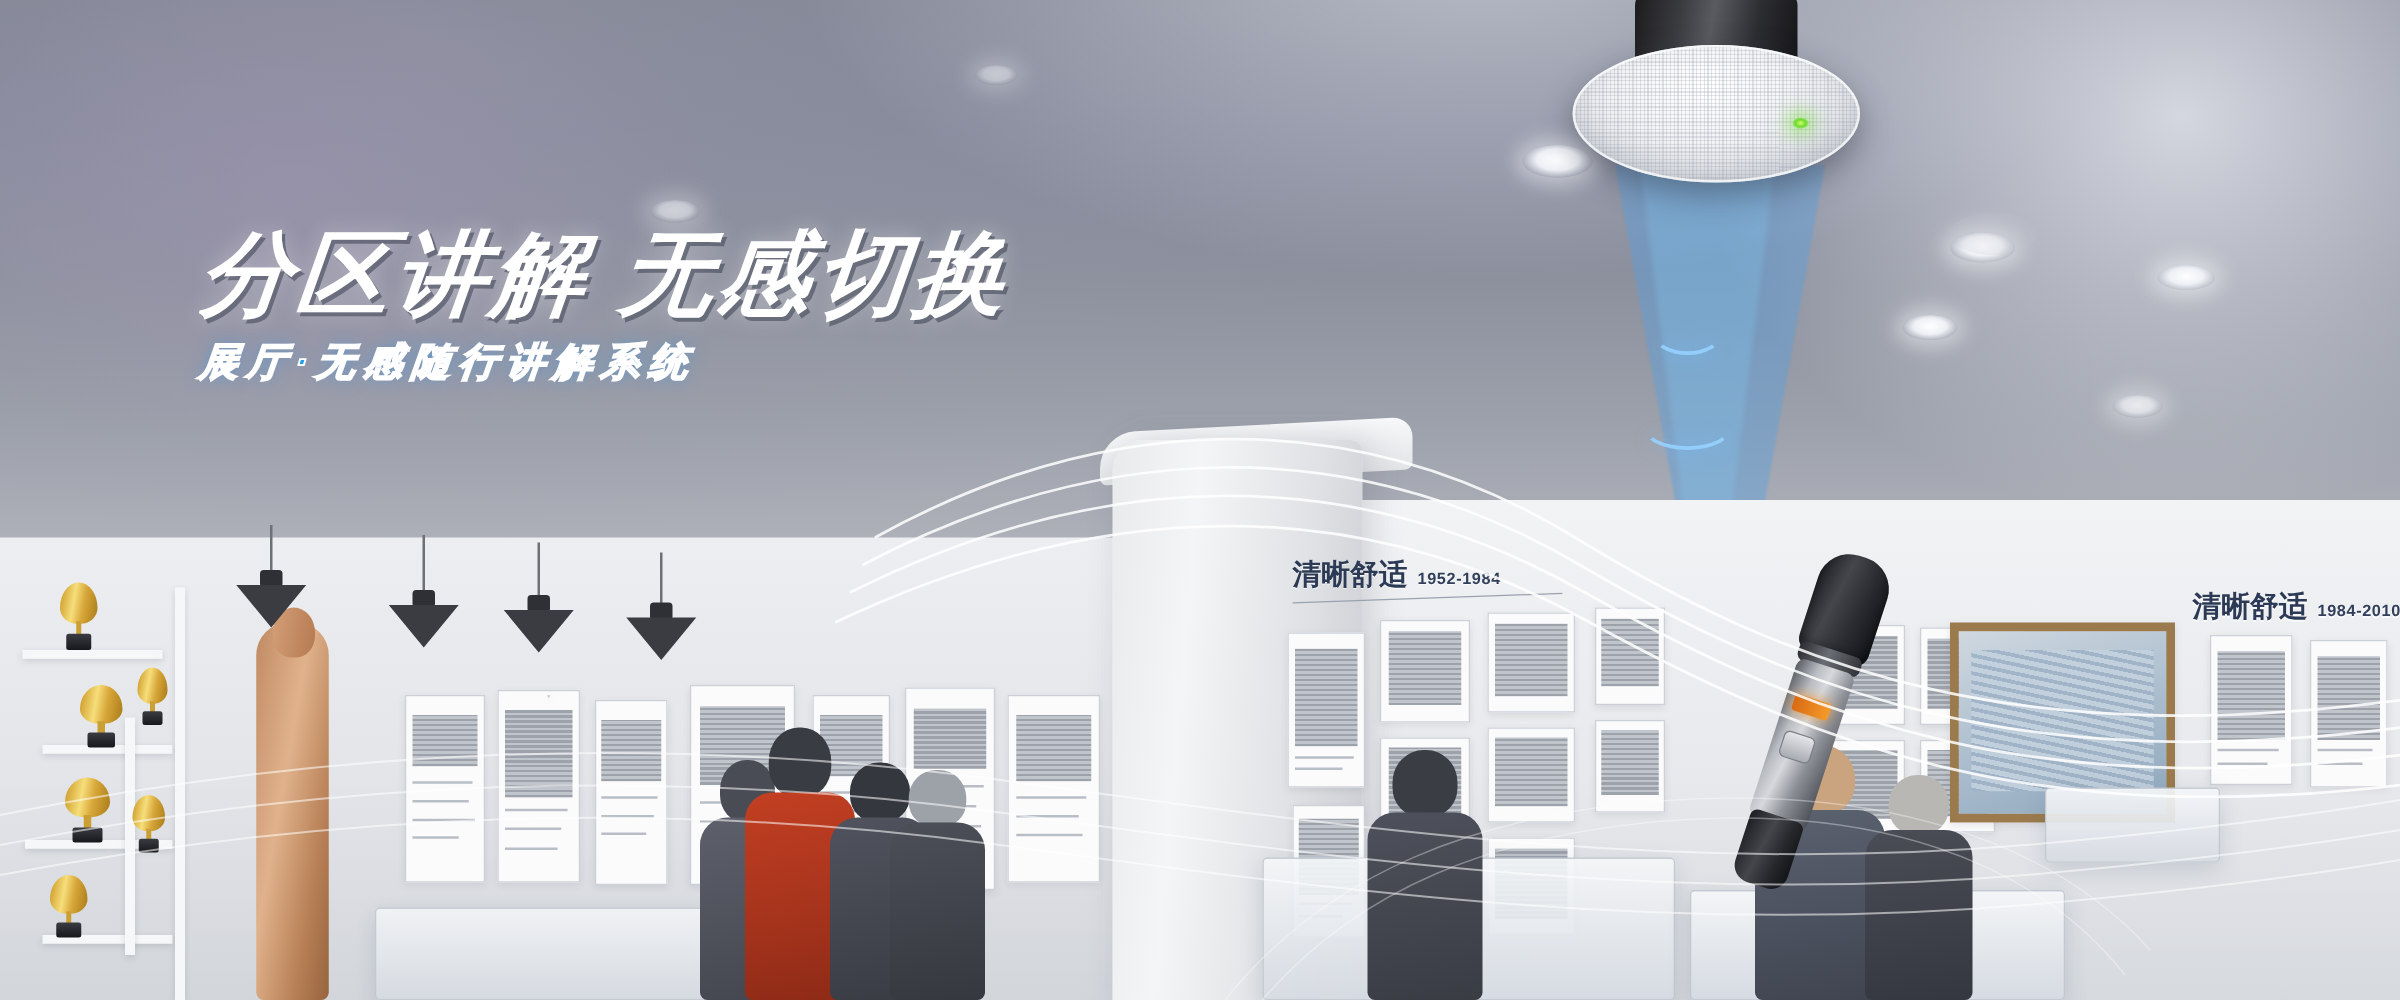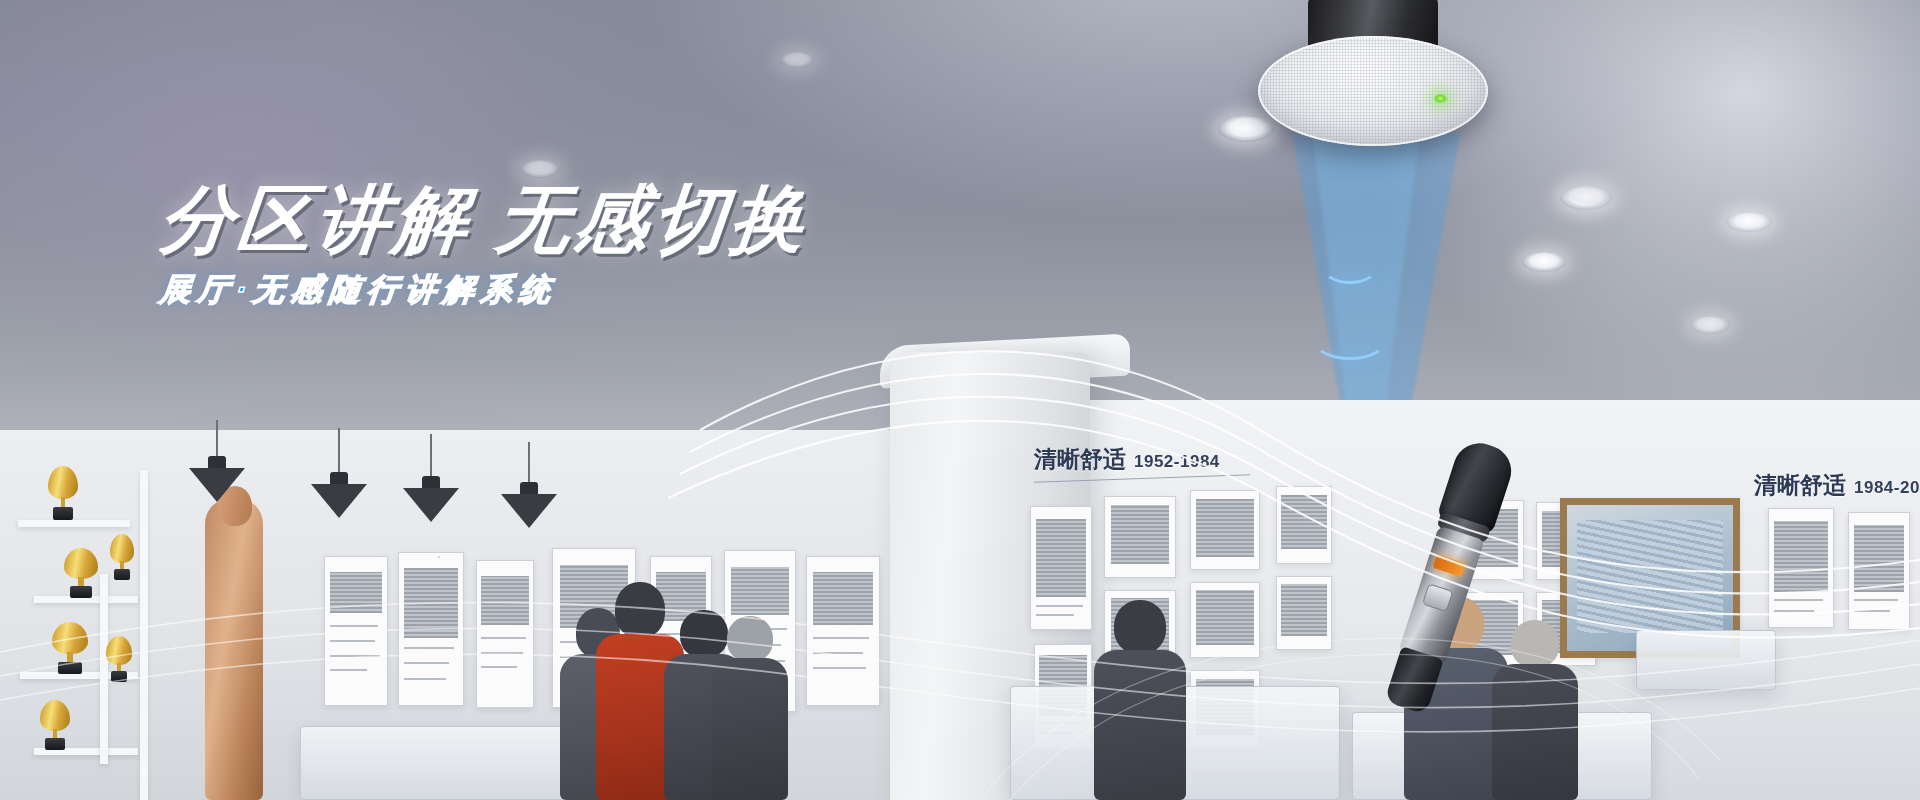--- a/index.html
+++ b/index.html
@@ -95,21 +95,21 @@
 
   
   .frame{position:absolute;background:#fbfbfc;border:1px solid #cdd1d7;
          box-shadow:0 2px 6px rgba(70,76,90,.12);overflow:hidden;}
   .frame .ph{position:absolute;left:8%;top:10%;width:84%;height:62%;
     background:repeating-linear-gradient(0deg,#8c929c 0 2px,#b6bbc3 2px 4px);opacity:.85;}
   .frame .ln{position:absolute;left:8%;height:2px;background:#b9bec6;}
 
   .wall-label{position:absolute;white-space:nowrap;color:#2d3a55;font-weight:700;
     text-shadow:0 1px 0 rgba(255,255,255,.7);}
-  .wall-label .yr{font-size:17px;letter-spacing:.5px;margin-left:8px;font-weight:700;color:#33405c;}
+  .wall-label .yr{font-size:13px;letter-spacing:.5px;margin-left:8px;font-weight:700;color:#33405c;}
   .wall-rule{position:absolute;height:1px;background:#9aa2b0;}
 
   
   .shelf{position:absolute;background:#f6f7f8;box-shadow:0 2px 5px rgba(80,86,100,.18);}
   .trophy{position:absolute;}
   .trophy .cup{position:absolute;left:0;top:0;width:100%;height:62%;
     background:linear-gradient(100deg,#c9941f,#f6de7a 38%,#d8a73a 62%,#a87b18);
     border-radius:50% 50% 46% 46%/62% 62% 38% 38%;}
   .trophy .stem{position:absolute;left:42%;top:58%;width:16%;height:20%;background:#caa035;}
   .trophy .base{position:absolute;left:18%;top:76%;width:64%;height:24%;

